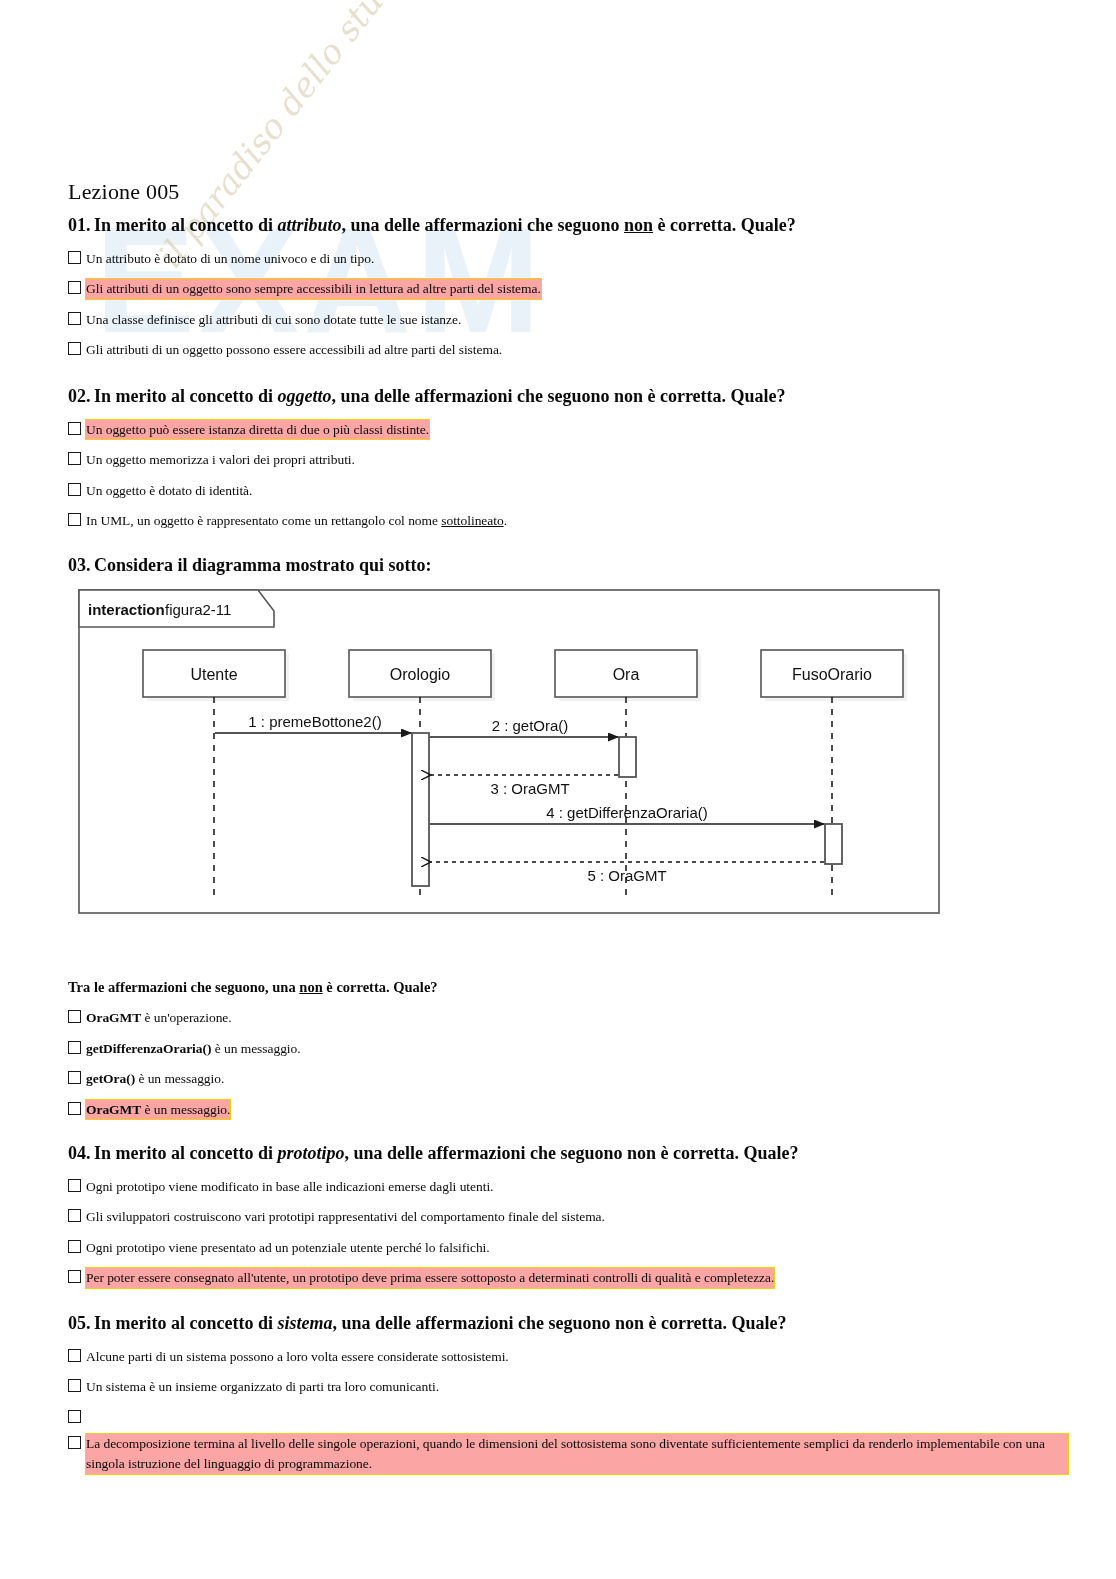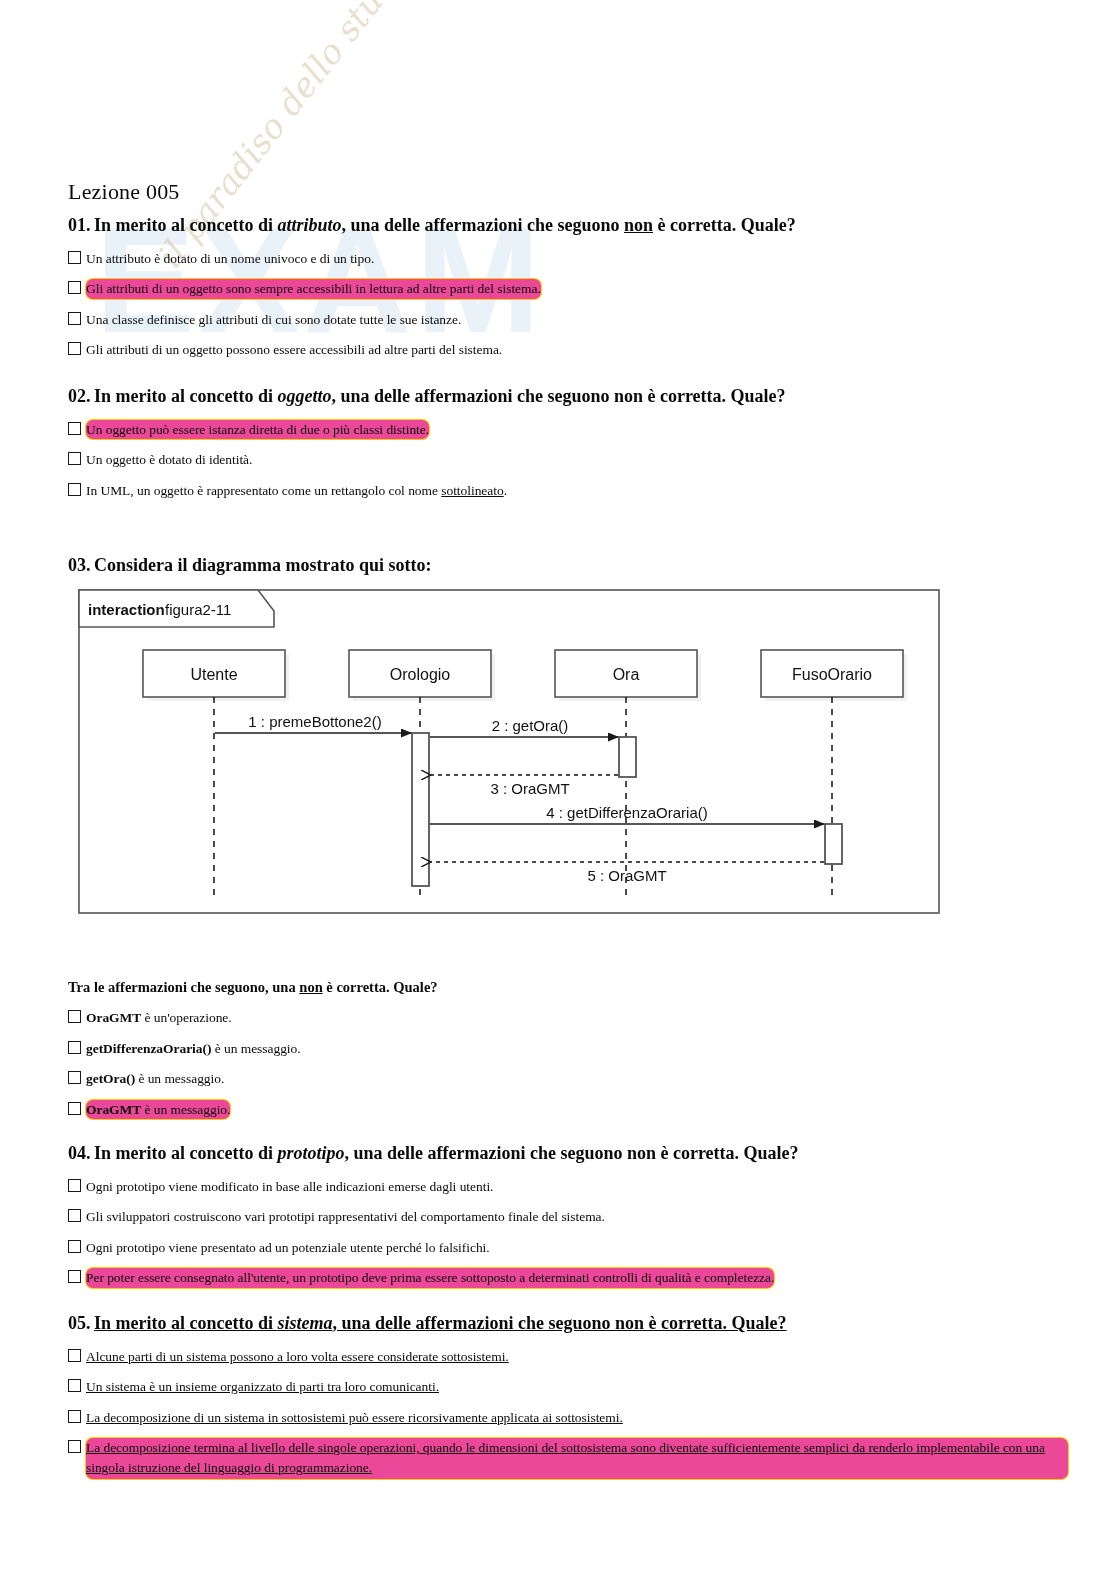--- a/index.html
+++ b/index.html
@@ -96,23 +96,22 @@
     margin-top: 2px;
     margin-right: 5px;
     box-sizing: border-box;
   }
   .opt-text {
     font-size: 13.5px;
     line-height: 1.45;
     letter-spacing: -0.05px;
   }
   .opt-text.hl {
-    background: #ec4899;
+    background: #fca5a5;
     box-shadow: 0 0 0 1px #FFCC00;
-    border-radius: 7px;
   }
   .opt-text b { font-weight: bold; }
   .opt-text u { text-decoration: underline; }
 
   .subhead {
     font-size: 14.5px;
     font-weight: bold;
     margin-bottom: 12px;
     white-space: nowrap;
     font-family: Liberation Serif, serif;
@@ -164,20 +163,24 @@
     </div>
   </div>
 
   <div class="qblock" style="top:385px;">
     <div class="qhead">
       <span class="qnum">02.</span><span>In merito al concetto di </span><em>oggetto</em><span>, una delle affermazioni che seguono non è corretta. Quale?</span>
     </div>
     <div class="opt">
       <span class="chk"></span>
       <span class="opt-text hl">Un oggetto può essere istanza diretta di due o più classi distinte.</span>
+    </div>
+    <div class="opt">
+      <span class="chk"></span>
+      <span class="opt-text">Un oggetto memorizza i valori dei propri attributi.</span>
     </div>
     <div class="opt">
       <span class="chk"></span>
       <span class="opt-text">Un oggetto è dotato di identità.</span>
     </div>
     <div class="opt">
       <span class="chk"></span>
       <span class="opt-text"><span>In UML, un oggetto è rappresentato come un rettangolo col nome </span><u>sottolineato</u><span>.</span></span>
     </div>
   </div>
@@ -283,35 +286,34 @@
     <div class="opt">
       <span class="chk"></span>
       <span class="opt-text">Ogni prototipo viene presentato ad un potenziale utente perché lo falsifichi.</span>
     </div>
     <div class="opt">
       <span class="chk"></span>
       <span class="opt-text hl">Per poter essere consegnato all'utente, un prototipo deve prima essere sottoposto a determinati controlli di qualità e completezza.</span>
     </div>
   </div>
 
-  <div class="qblock" style="top:1312px; width:1000px;text-decoration:underline;">
+  <div class="qblock" style="top:1312px; width:1000px;">
     <div class="qhead">
       <span class="qnum">05.</span><span>In merito al concetto di </span><em>sistema</em><span>, una delle affermazioni che seguono non è corretta. Quale?</span>
     </div>
     <div class="opt">
       <span class="chk"></span>
       <span class="opt-text">Alcune parti di un sistema possono a loro volta essere considerate sottosistemi.</span>
     </div>
     <div class="opt">
       <span class="chk"></span>
       <span class="opt-text">Un sistema è un insieme organizzato di parti tra loro comunicanti.</span>
     </div>
     <div class="opt">
       <span class="chk"></span>
-      <span class="opt-text">La decomposizione di un sistema in sottosistemi può essere ricorsivamente applicata ai sottosistemi.</span>
     </div>
     <div class="opt">
       <span class="chk"></span>
       <span class="opt-text hl" style="line-height:1.5;">La decomposizione termina al livello delle singole operazioni, quando le dimensioni del sottosistema sono diventate sufficientemente semplici da renderlo implementabile con una singola istruzione del linguaggio di programmazione.</span>
     </div>
   </div>
 
 </div>
 
 </body></html>

